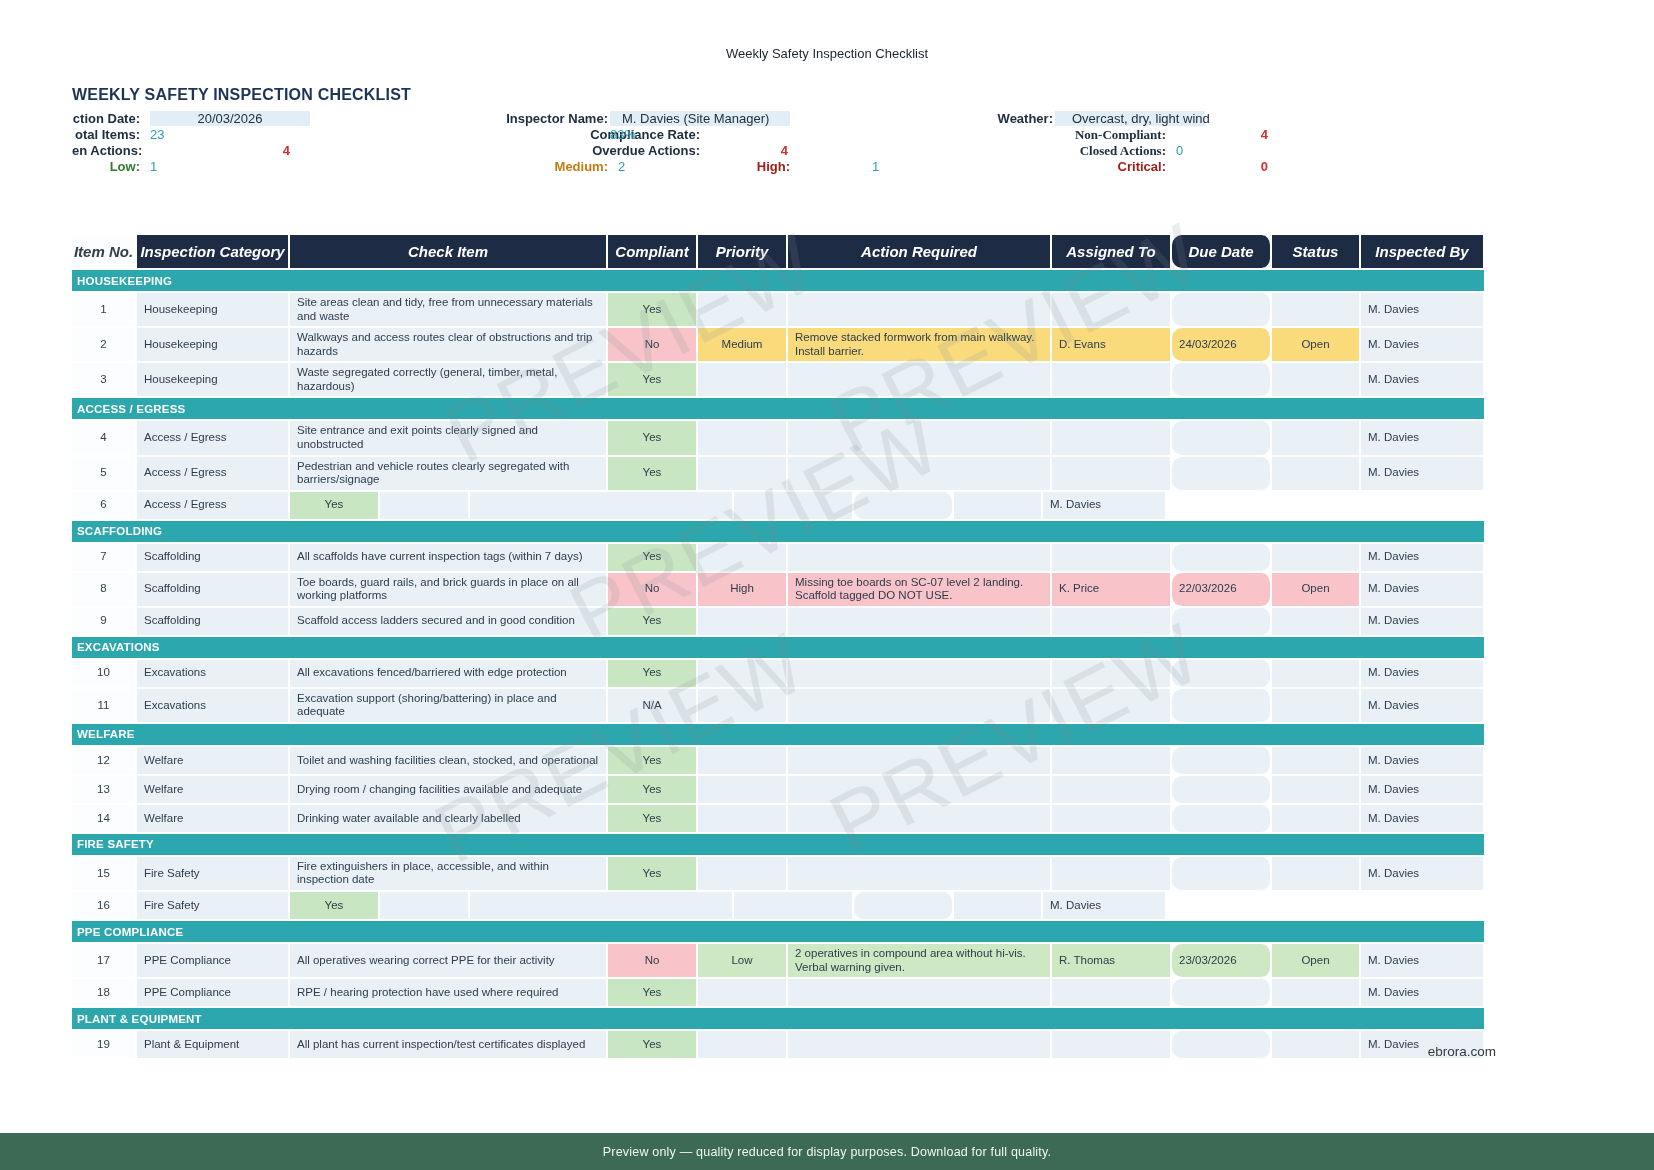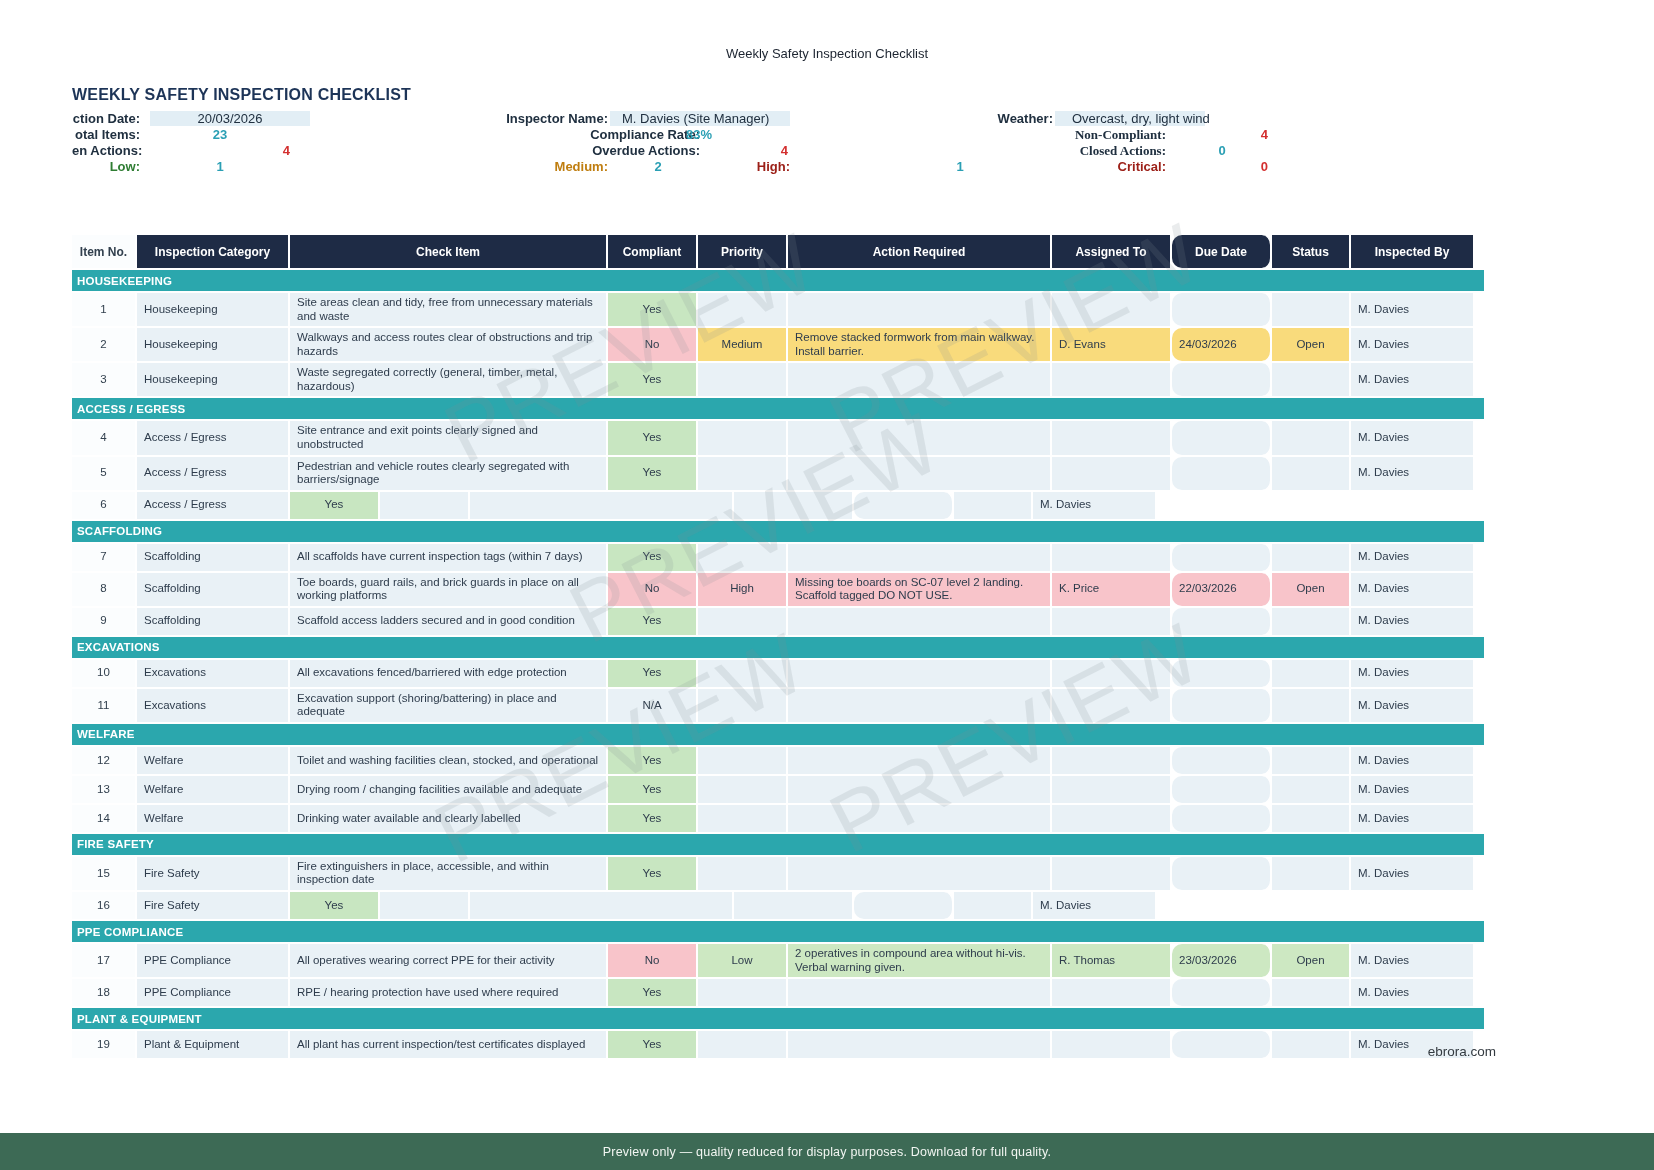--- a/index.html
+++ b/index.html
@@ -7,21 +7,21 @@
         font-family:"Liberation Sans","DejaVu Sans",sans-serif;color:#2e3c4c;}
   .top-title{position:absolute;top:46px;left:0;width:100%;text-align:center;
              font-size:13px;color:#1c2430;}
   .doc{position:absolute;left:72px;top:86px;width:1412px;}
   .doc-title{font-size:16px;font-weight:bold;color:#1d3457;margin:0 0 7px 0;letter-spacing:.2px;}
   
   .meta{position:relative;height:86px;font-size:13px;}
   .meta span{position:absolute;height:15px;line-height:15px;box-sizing:border-box;white-space:nowrap;}
   .lbl{font-weight:bold;color:#203040;text-align:right;}
   .valbox{background:#e2eef5;color:#203040;}
-  .teal{color:#2a9fb4;font-weight:bold;text-align:center;}
+  .teal{color:#2a9fb4;font-weight:normal;text-align:left;}
   .red{color:#d32f2f;font-weight:bold;text-align:right;}
   .green-lbl{color:#2f7d33;}
   .orange-lbl{color:#bf7d0f;}
   .maroon-lbl{color:#9c2018;}
   .t0{top:0;} .t1{top:16px;} .t2{top:32px;} .t3{top:48px;}
   .p-l1{left:0;width:68px;}
   .p-v1{left:78px;width:160px;text-align:center;}
   .p-n1{left:78px;width:140px;}
   .p-l2{left:300px;width:236px;text-align:right;}
   .p-l2b{left:392px;width:236px;text-align:right;}
@@ -31,41 +31,41 @@
   .p-l2c{left:638px;width:80px;text-align:right;}
   .p-n2h{left:800px;width:176px;}
   .p-l3a{left:830px;width:151px;text-align:right;}
   .p-v3{left:983px;width:150px;padding-left:17px;}
   .p-l3{left:858px;width:236px;text-align:right;font-family:Liberation Serif, serif;}
   .p-l3c{left:1004px;width:90px;text-align:right;}
   .p-n3{left:1104px;width:92px;}
   
   .table{margin-top:38px;width:1412px;}
   .thead{display:flex;margin-bottom:2px;}
-  .th{background:#1e2b45;color:#ffffff;font-weight:bold;font-size:12px;height:33px;
+  .th{background:#1e2b45;color:#ffffff;font-weight:bold;font-size:15px;height:33px;
       display:flex;align-items:center;justify-content:center;border-right:2px solid #fff;
-      box-sizing:border-box;text-align:right;}
+      box-sizing:border-box;text-align:right;font-style:italic;}
   .th:last-child{border-right:none;}
   .section-row{background:#2ba7ad;color:#ffffff;font-weight:bold;font-size:11.5px;height:21px;
       display:flex;align-items:center;padding-left:5px;box-sizing:border-box;margin-bottom:2px;
       letter-spacing:.2px;}
   .row{display:flex;margin-bottom:2px;}
   .cell{box-sizing:border-box;border-right:2px solid #fff;background:#e9f1f6;
         padding:3px 7px;font-size:11.5px;color:#2e3c4c;min-height:27px;
         display:flex;align-items:center;line-height:1.18;}
   .cell.center{justify-content:center;text-align:center;}
   .c0{width:65px;background:#fbfdfe;color:#32404e;}
   .c1{width:153px;}
   .c2{width:318px;}
   .c3{width:90px;}
   .c4{width:90px;}
   .c5{width:264px;}
   .c6{width:120px;}
   .c7{width:100px;border-radius:10px;}
-  .c8{width:79px;}
+  .c8{width:89px;}
   .c9{width:122px;border-right:none;}
   .c-yes{background:#c8e6c1;}
   .c-no{background:#f8c4ca;}
   .h-med{background:#f9db7c;}
   .h-high{background:#f8c4ca;}
   .h-low{background:#cde8c2;}
   
   .wm{position:absolute;font-size:84px;color:rgba(128,140,150,0.17);transform:rotate(-27deg);
       letter-spacing:2px;pointer-events:none;white-space:nowrap;z-index:5;}
   .wm1{left:430px;top:300px;} .wm2{left:815px;top:290px;} .wm3{left:555px;top:480px;}

